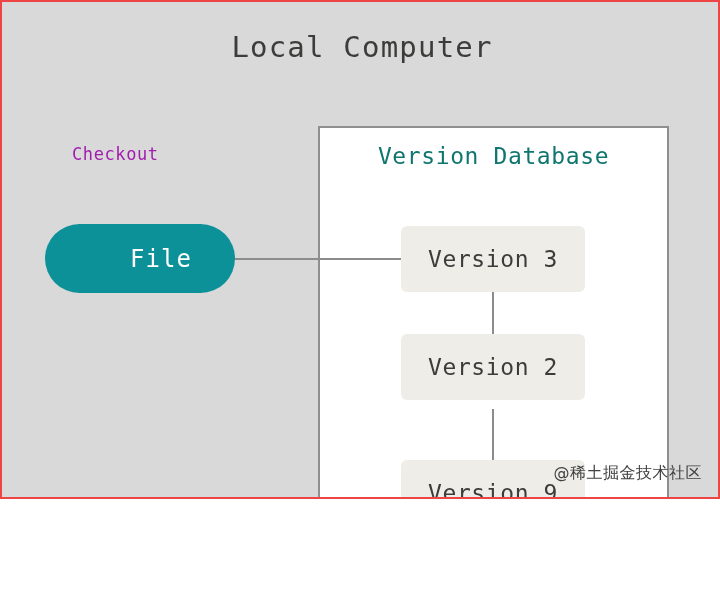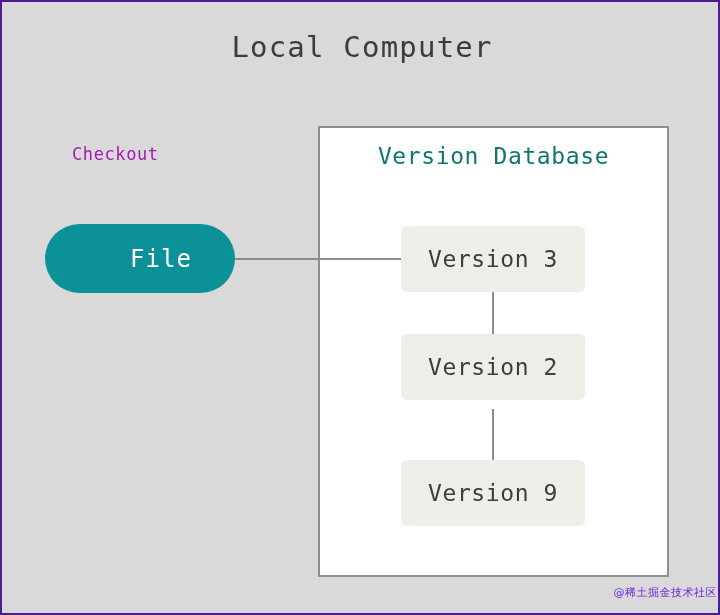--- a/index.html
+++ b/index.html
@@ -7,24 +7,24 @@
     margin: 0;
     padding: 0;
     background: #ffffff;
   }
   body {
     font-family: "DejaVu Sans Mono", monospace;
   }
   #diagram-root {
     position: relative;
     width: 720px;
-    height: 615px;
+    height: 499px;
     box-sizing: border-box;
     background: #d9d9d9;
-    border: 2px solid #4c1d95;
+    border: 2px solid #ef4444;
     overflow: hidden;
     text-decoration: underline;
   }
   
   #diagram-title {
     position: absolute;
     left: 0;
     top: 28px;
     width: 720px;
     text-align: center;
@@ -132,25 +132,25 @@
     letter-spacing: 0.6px;
     color: #3c3c3a;
     white-space: nowrap;
   }
   #version-node-0 { top: 224px; }
   #version-node-1 { top: 332px; align-items: center; }
   #version-node-2 { top: 458px; }
   
   #watermark {
     position: absolute;
-    right: 1px;
+    right: 16px;
     bottom: 13px;
     font-family: "DejaVu Sans", sans-serif;
-    font-size: 11px;
-    color: #6d28d9;
+    font-size: 16px;
+    color: #404040;
     letter-spacing: 0.5px;
     white-space: nowrap;
   }
 </style>
 </head>
 <body>
 
 <div id="diagram-root">
 
   <div id="diagram-title">Local Computer</div>

